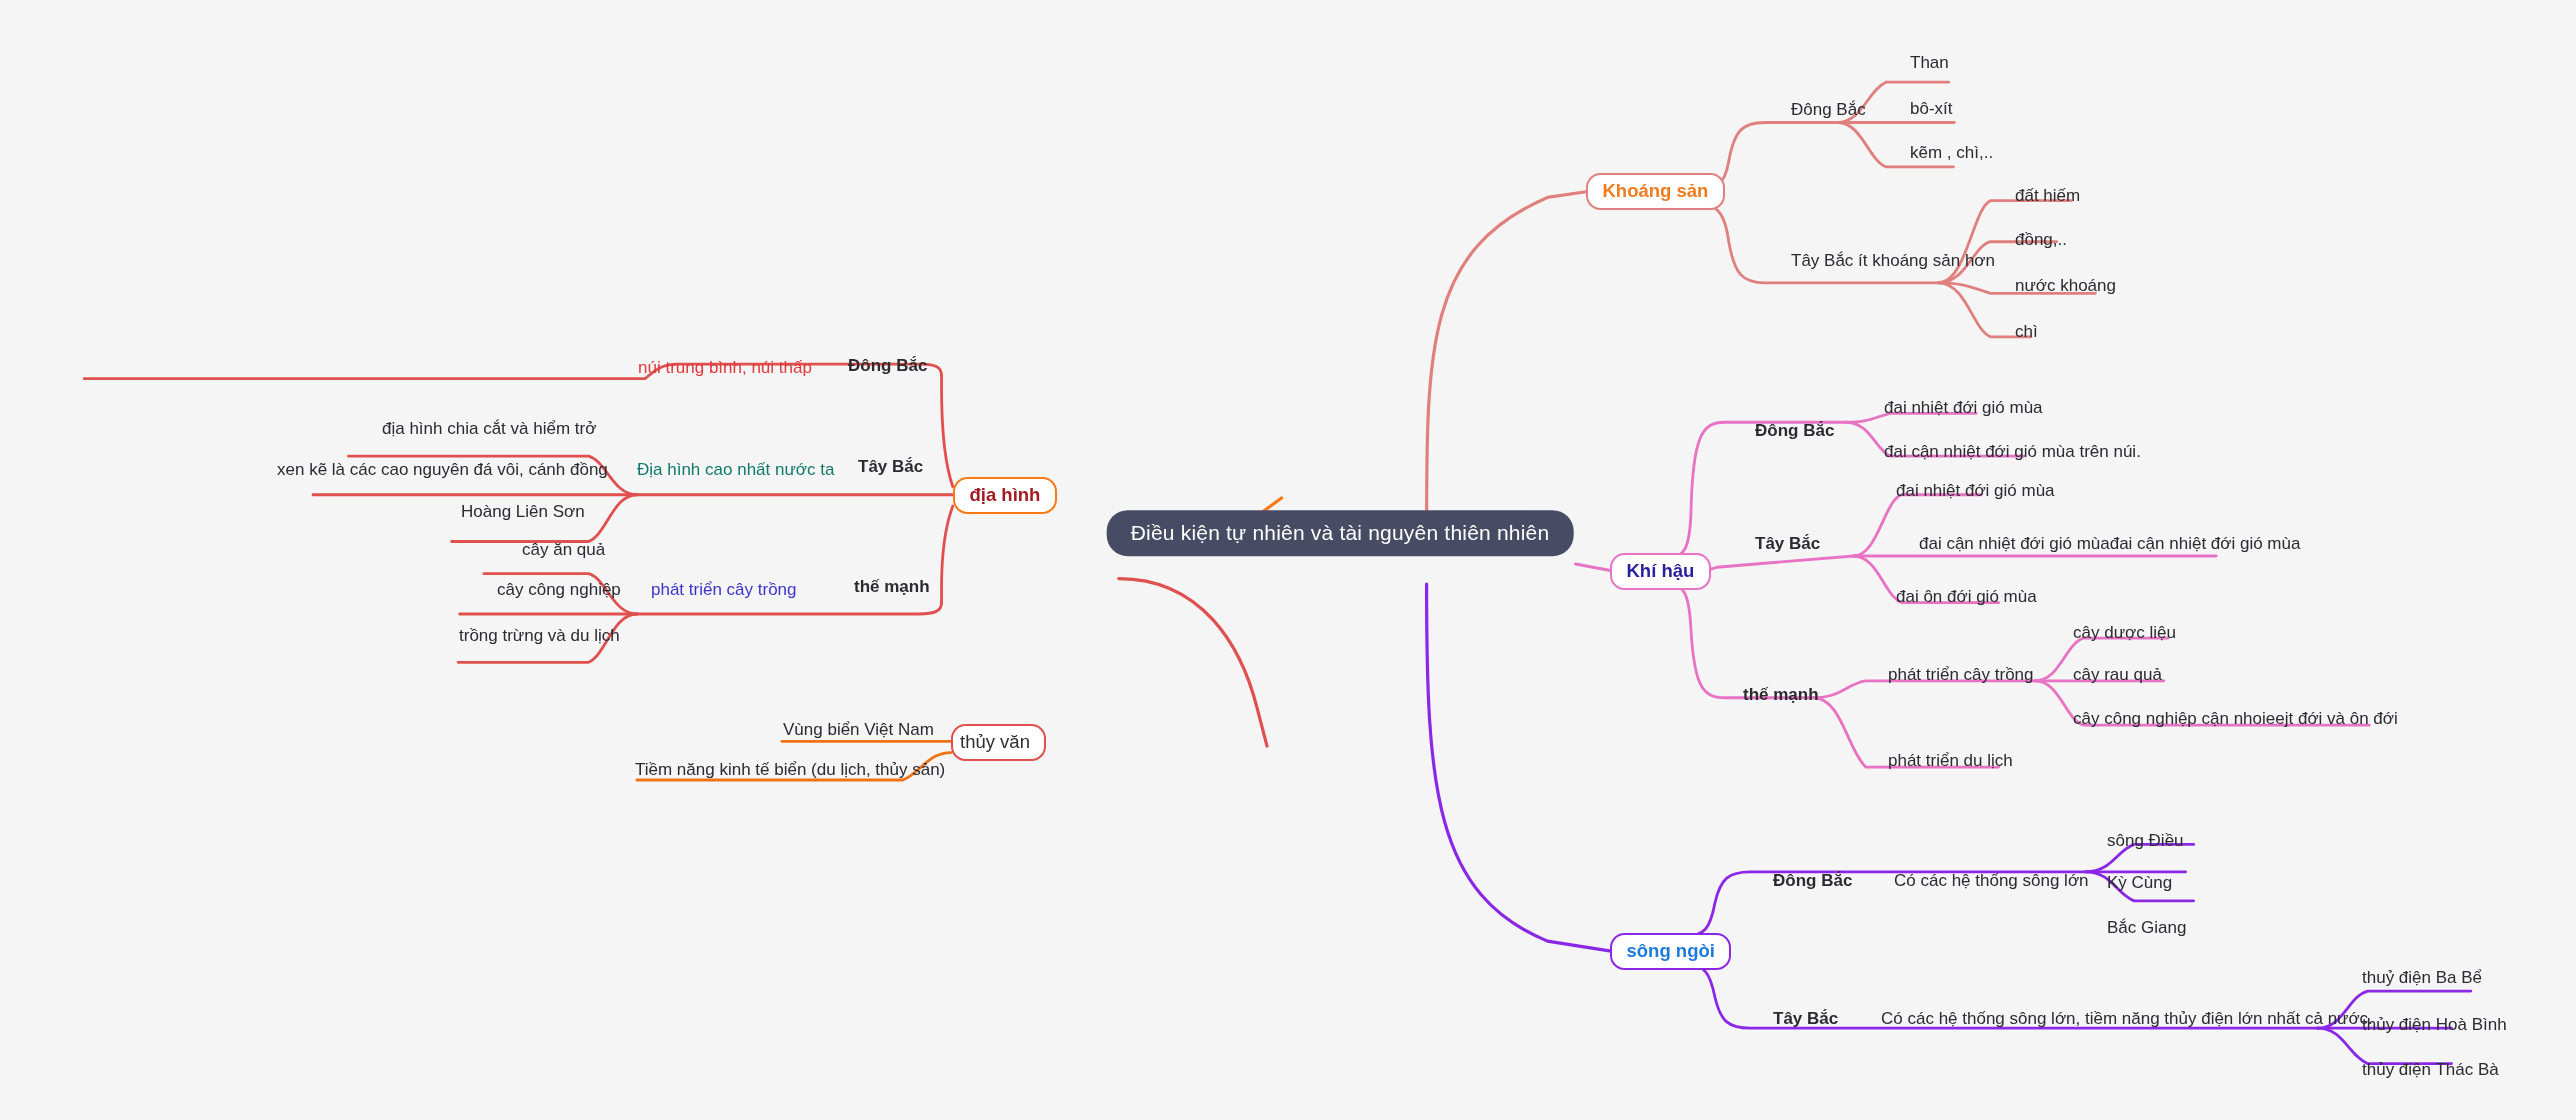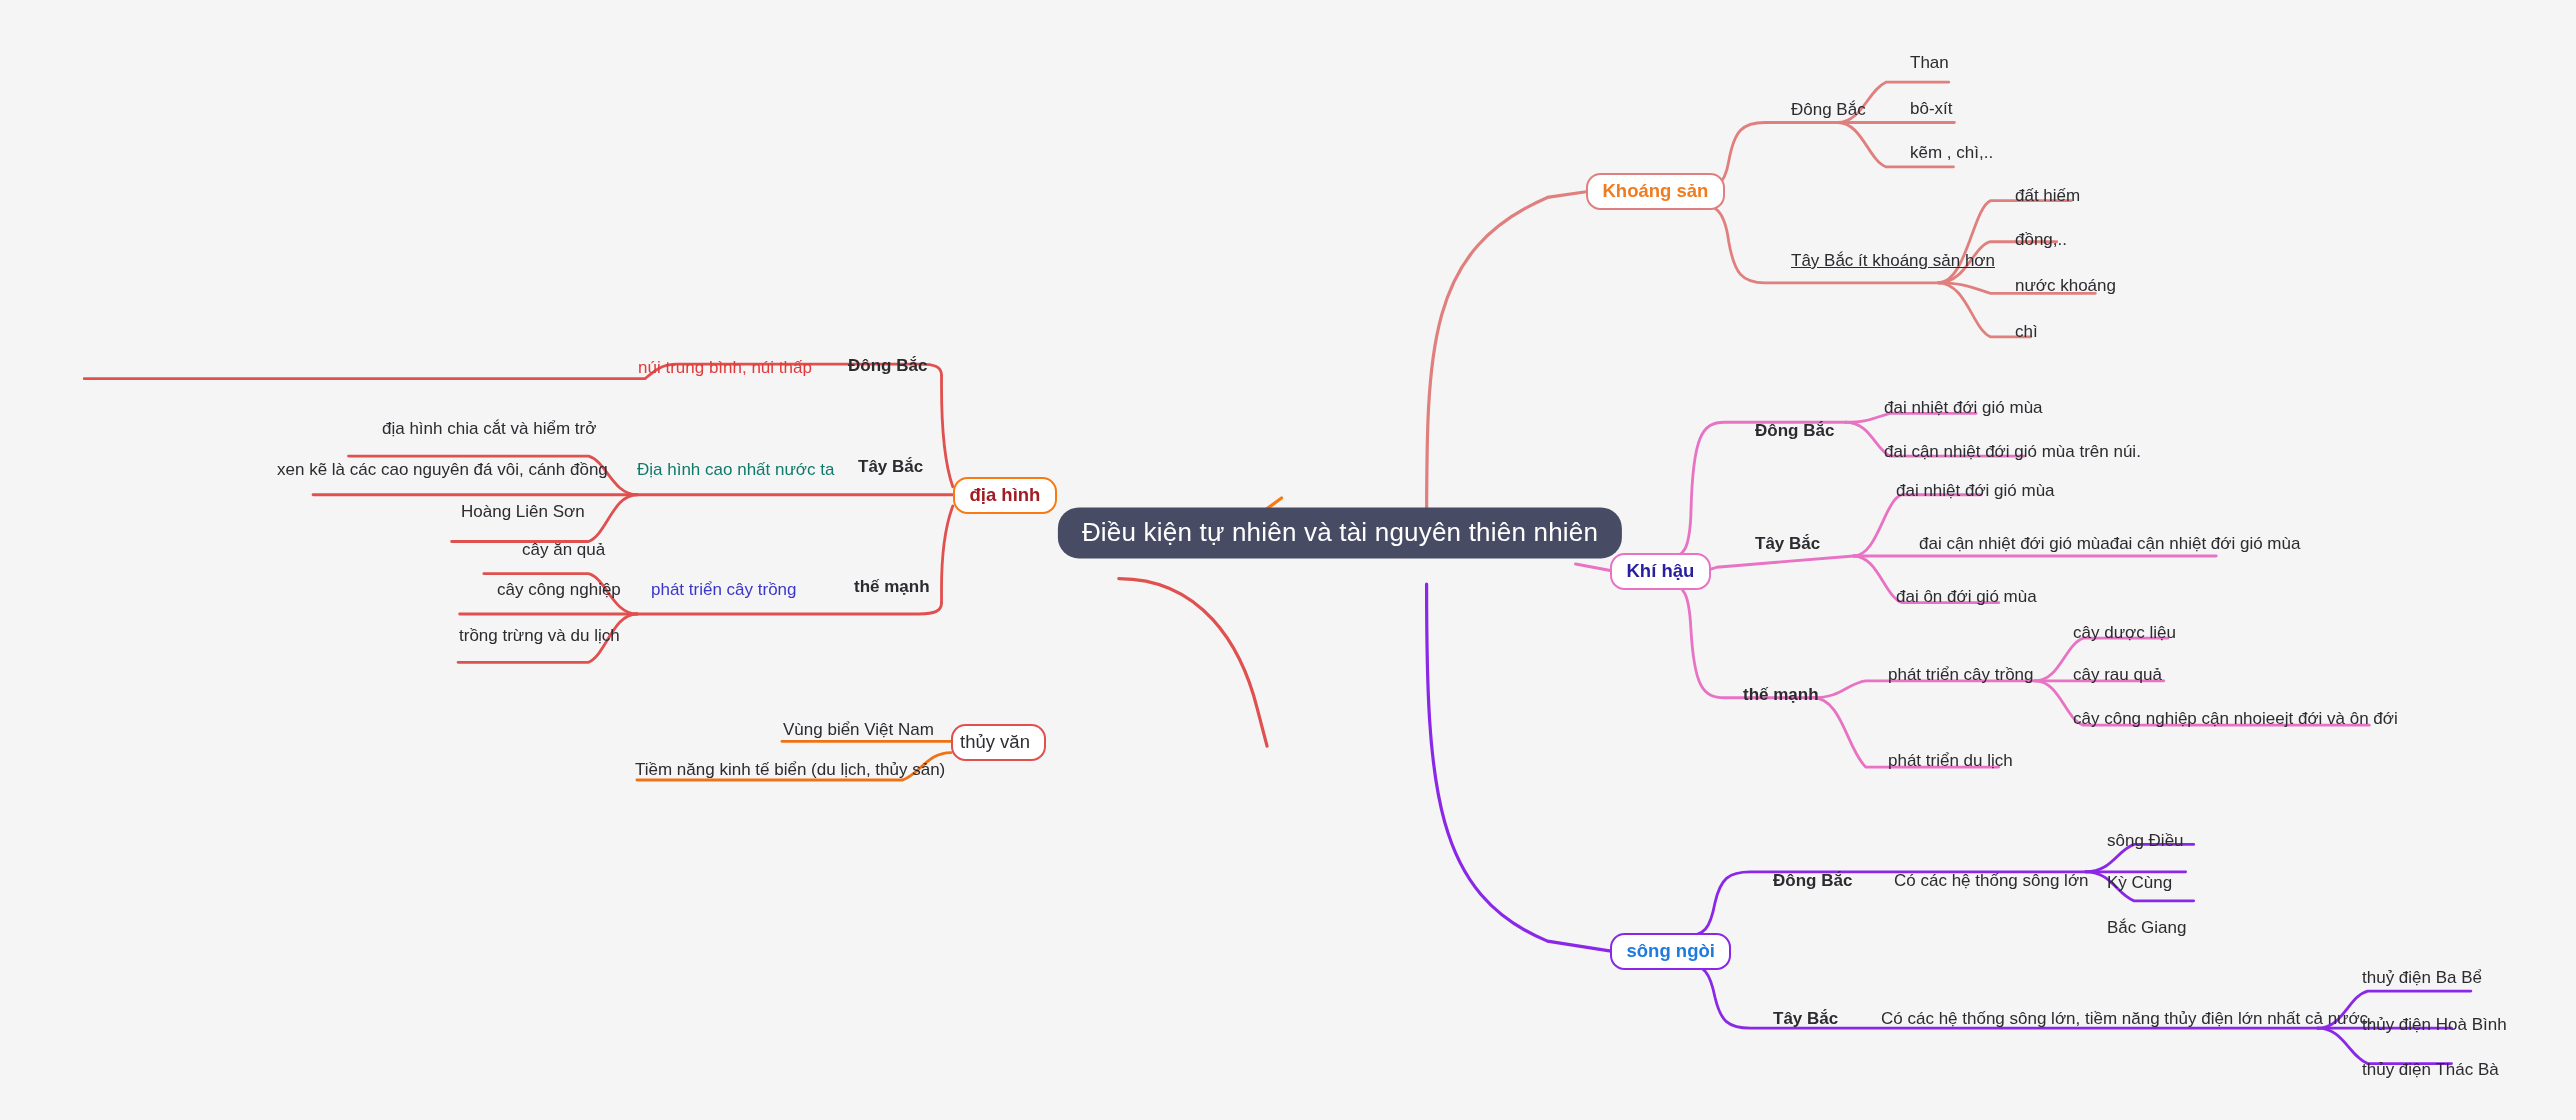--- a/index.html
+++ b/index.html
@@ -15,21 +15,21 @@
   svg.links{position:absolute;left:0;top:0;width:2576px;height:1120px;pointer-events:none;}
 
   .node{position:absolute;white-space:nowrap;}
 
   
   .root{
     background:#474b64;
     color:#ffffff;
     border-radius:21px;
     padding:11.3px 24px;
-    font-size:26px;
+    font-size:21px;
     letter-spacing:0.2px;
     line-height:1.1;
   }
 
   
   .pill{
     background:#ffffff;
     border:2.4px solid #e0605f;
     border-radius:14.5px;
     padding:6.4px 14.5px;
@@ -148,21 +148,21 @@
 
   <div class="node pill p-diahinh" style="left:953px;top:477px;">địa hình</div>
 
   <div class="node pill p-thuyvan" style="left:951px;top:724px;padding-left:7px;">thủy văn</div>
 
   <div class="lbl" style="left:1791px;top:99px;">Đông Bắc</div>
   <div class="lbl" style="left:1910px;top:52px;">Than</div>
   <div class="lbl" style="left:1910px;top:98px;">bô-xít</div>
   <div class="lbl" style="left:1910px;top:142px;">kẽm , chì,..</div>
 
-  <div class="lbl" style="left:1791px;top:250px;text-decoration:underline;">Tây Bắc ít khoáng sản hơn</div>
+  <div class="lbl" style="left:1791px;top:250px;">Tây Bắc ít khoáng sản hơn</div>
   <div class="lbl" style="left:2015px;top:185px;">đất hiếm</div>
   <div class="lbl" style="left:2015px;top:229px;">đồng,..</div>
   <div class="lbl" style="left:2015px;top:275px;">nước khoáng</div>
   <div class="lbl" style="left:2015px;top:321px;">chì</div>
 
   <div class="lbl b" style="left:1755px;top:420px;">Đông Bắc</div>
   <div class="lbl" style="left:1884px;top:397px;">đai nhiệt đới gió mùa</div>
   <div class="lbl" style="left:1884px;top:441px;">đai cận nhiệt đới gió mùa trên núi.</div>
 
   <div class="lbl b" style="left:1755px;top:533px;">Tây Bắc</div>

